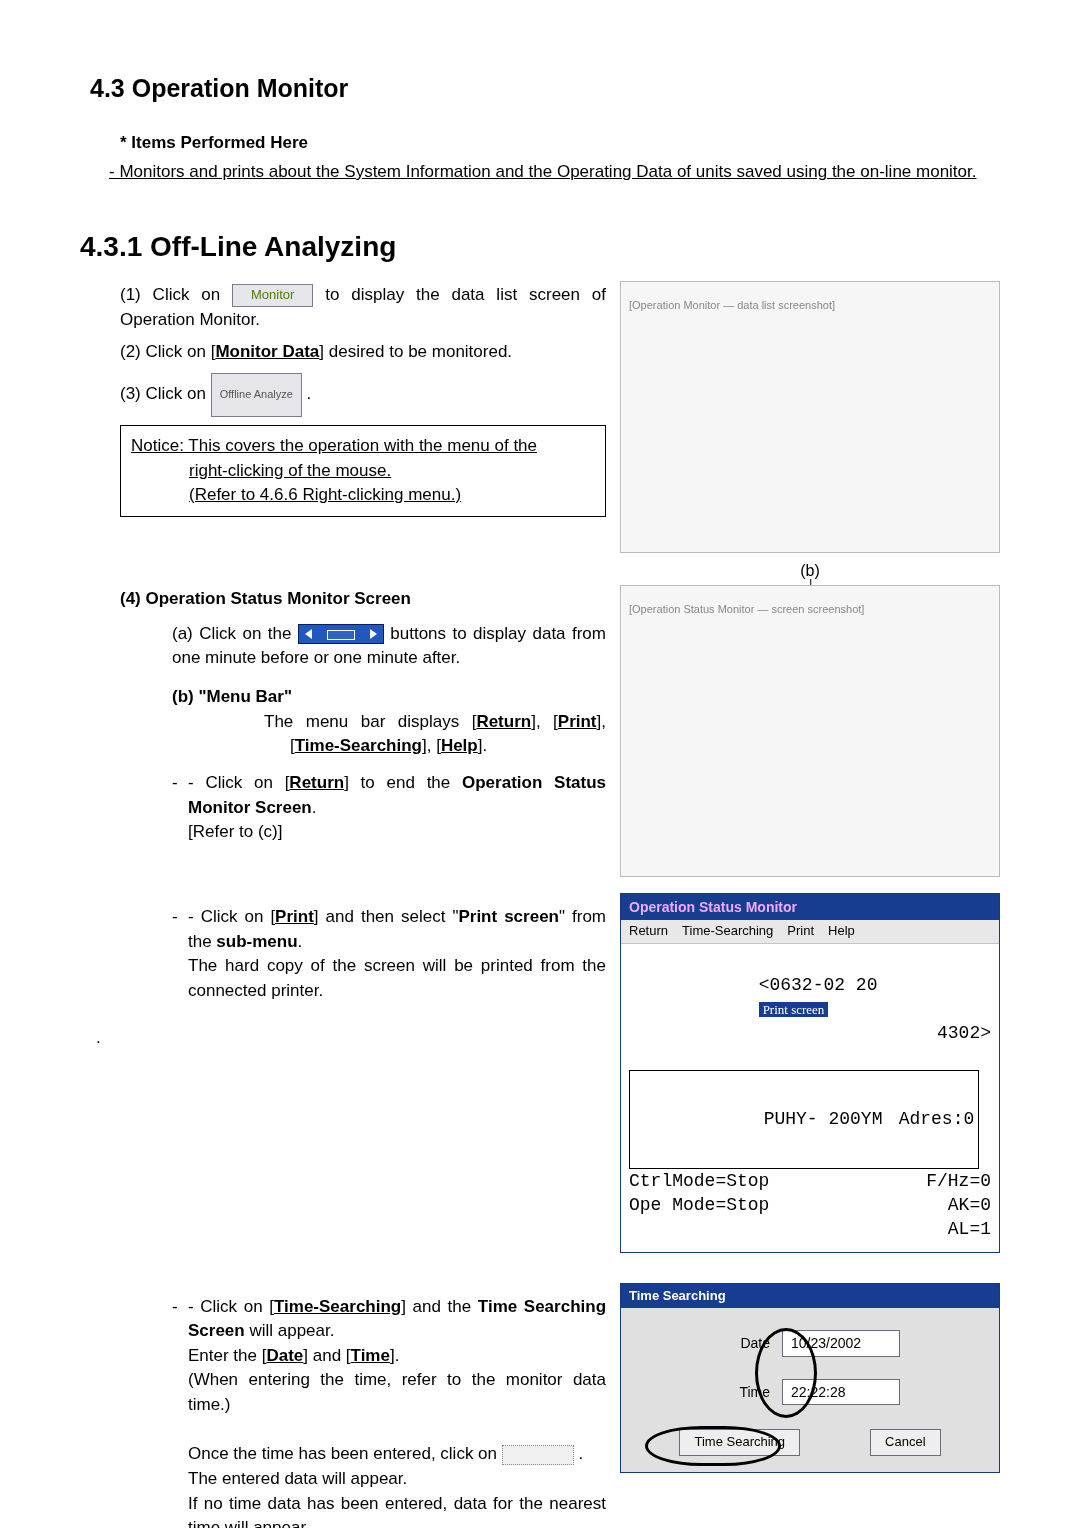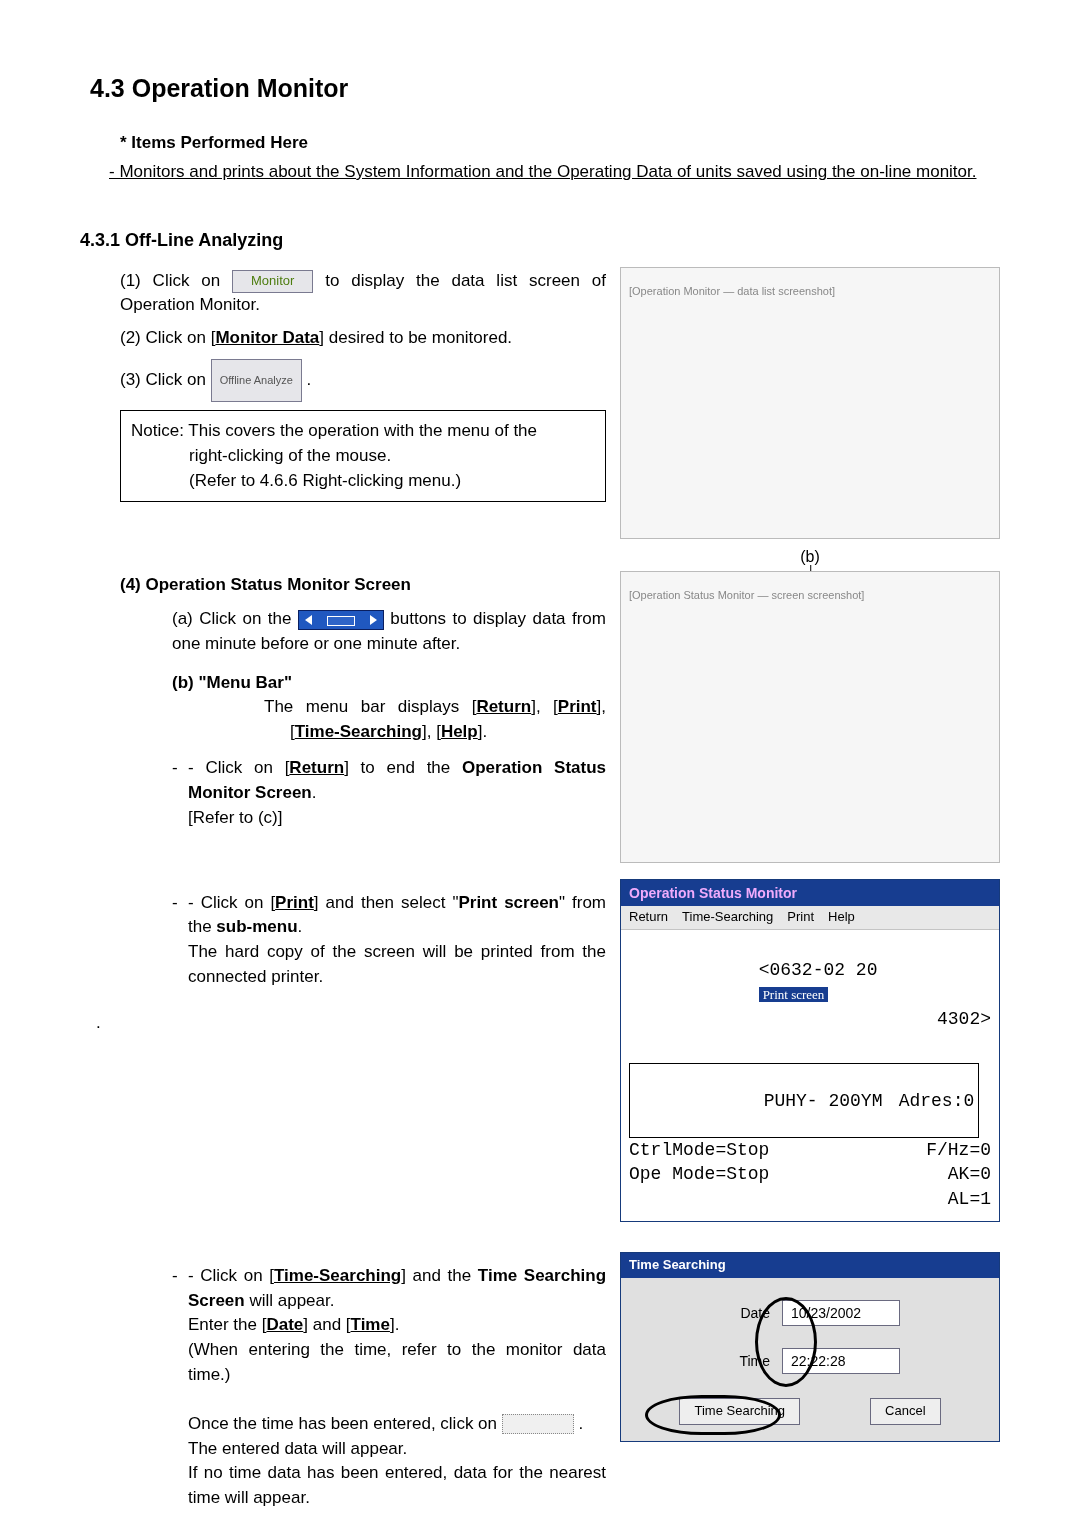--- a/index.html
+++ b/index.html
@@ -32,21 +32,21 @@
   }
   .items-body {
     margin-left: 29px;
     margin-top: 4px;
     margin-bottom: 42px;
     text-indent: -14px;
     padding-left: 14px;
     text-decoration: underline;
   }
   .h3 {
-    font-size: 18px;
+    font-size: 28px;
     font-weight: bold;
     margin-bottom: 14px;
   }
 
   
   .row {
     display: flex;
     gap: 14px;
     align-items: flex-start;
     margin-bottom: 10px;
@@ -66,20 +66,21 @@
   .sub2 .m { flex:0 0 12px; }
   .sub2 .c { flex:1; }
 
   .u  { text-decoration: underline; }
   .b  { font-weight: bold; }
 
   .notice-box {
     border: 1px solid #000;
     margin: 6px 0 6px 40px;
     padding: 8px 10px 8px 10px;
+    text-decoration: underline;
   }
   .notice-box .line2, .notice-box .line3 { padding-left: 58px; }
 
   
   .btn-monitor {
     display: inline-block;
     border: 1px solid #7a7a90;
     background: #e6e6ea;
     color: #4d7c0f;
     font-size: 13px;
@@ -177,25 +178,24 @@
   .osm .body {
     background:#fff;
     padding:4px 8px 10px 8px;
     font-family:"Courier New",monospace;
     font-size:18px;
     line-height:1.35;
   }
   .osm .body .row1 { white-space:pre; border-bottom:0; }
   .osm .body .boxline {
     border:1px solid #000;
-    padding:0 4px;
+    padding:12px 4px;
     display:inline-block;
     width:94%;
     white-space:pre;
-    margin-top:8px;
   }
   .osm .body .r { float:right; white-space:pre; }
 
   
   .ts {
     border:1px solid #163a7b;
     background:#e0e0e0;
     font-family:"MS Sans Serif",Tahoma,sans-serif;
     font-size:14px;
     padding-bottom:16px;

